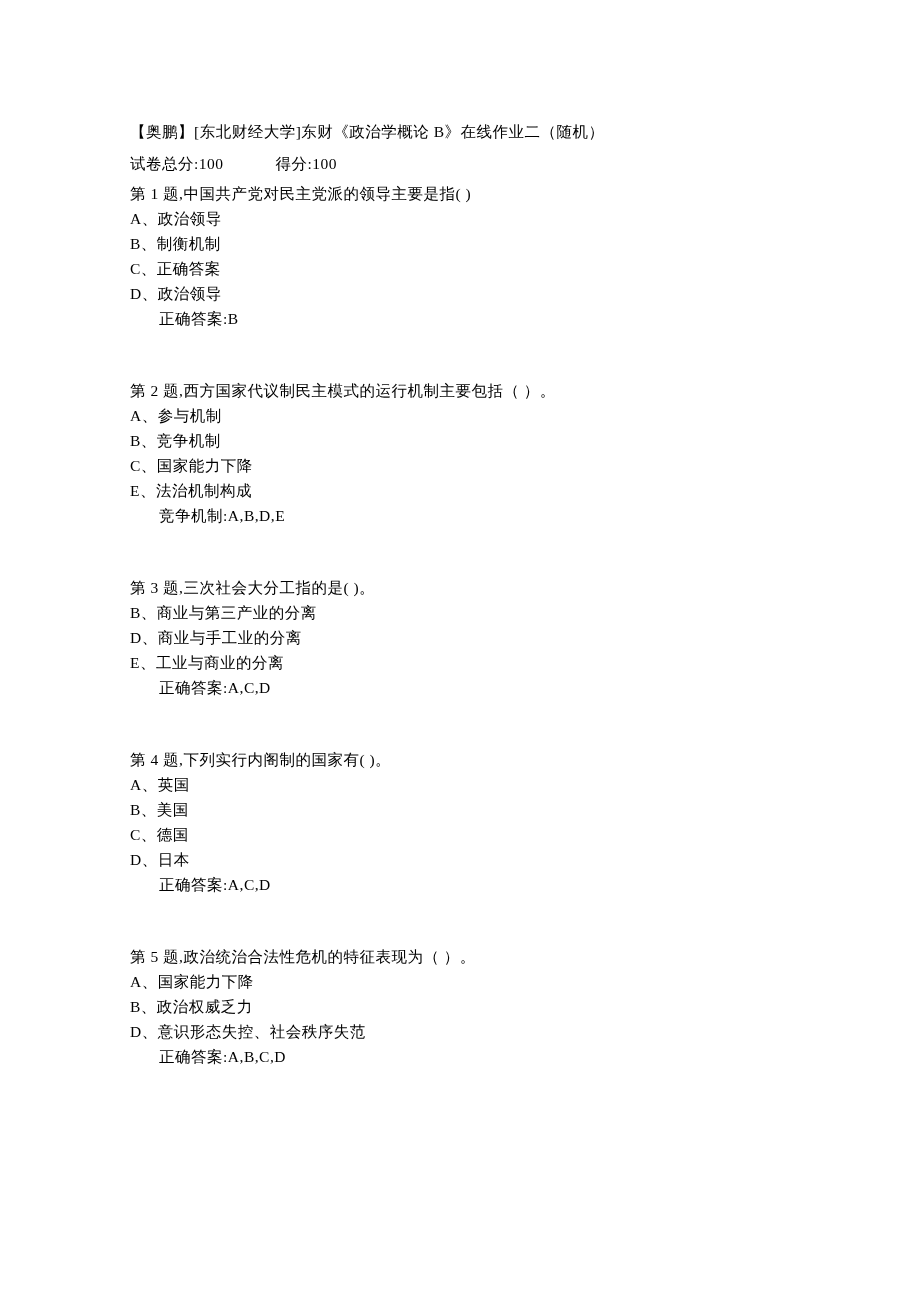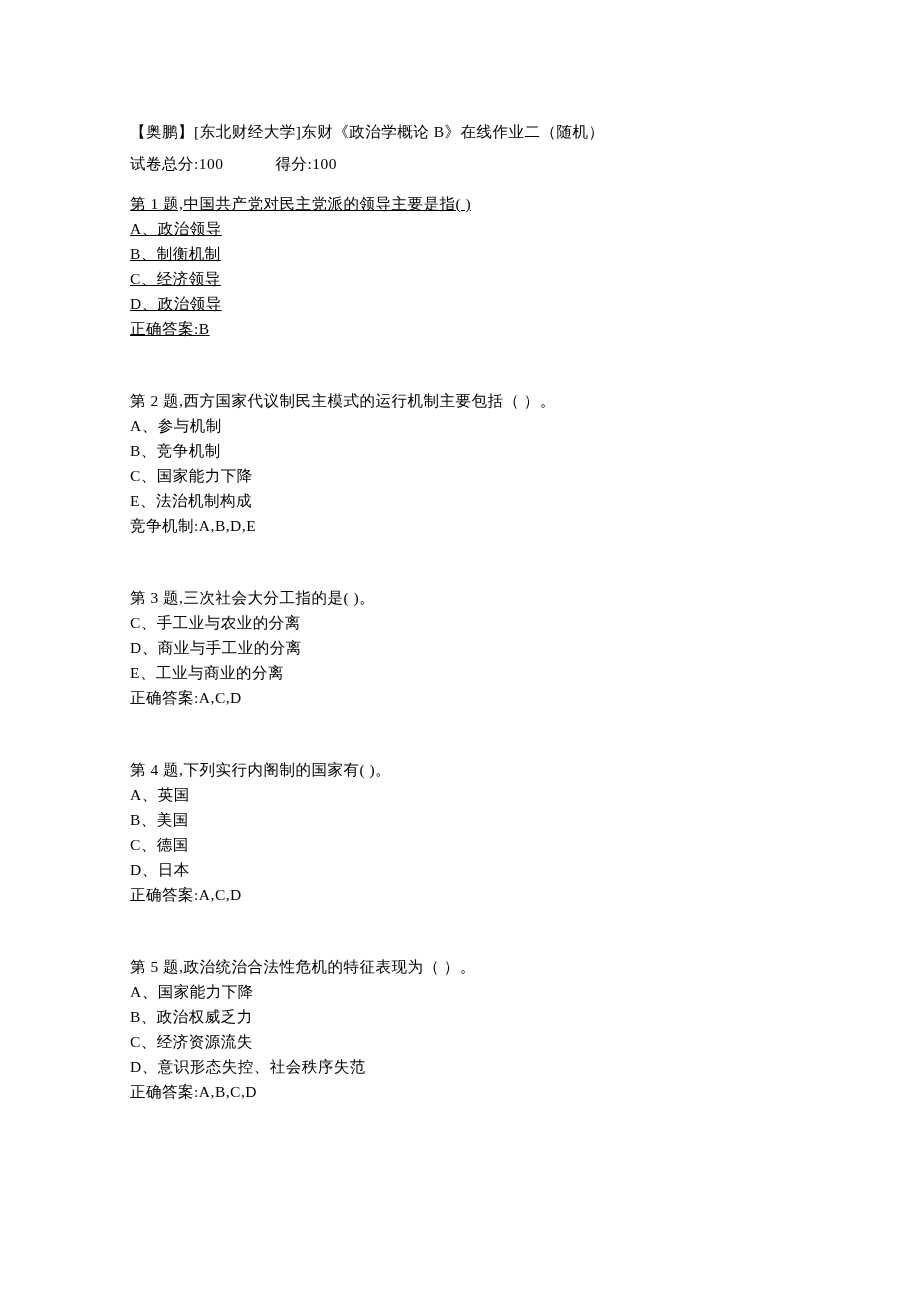--- a/index.html
+++ b/index.html
@@ -15,85 +15,85 @@
       padding: 120px 130px 60px 130px;
       font-size: 15.5px;
       line-height: 1.55;
       color: #000;
       letter-spacing: 0.5px;
     }
     .header-line {
       margin-bottom: 8px;
     }
     .score-line {
-      margin-bottom: 16px;
+      margin-bottom: 6px;
     }
     .score-gap {
       display: inline-block;
       width: 52px;
     }
     .question-block {
       margin-bottom: 48px;
     }
     .question-block:last-child {
       margin-bottom: 0;
     }
     .q-prompt {
       margin-bottom: 1px;
     }
     .q-option {
       margin-bottom: 1px;
     }
     .q-answer {
       margin-bottom: 0;
+      margin-left: 29px;
     }
   </style>
 </head>
 <body>
 
 <div class="header-line">【奥鹏】[东北财经大学]东财《政治学概论 B》在线作业二（随机）</div>
 <div class="score-line">
   <span>试卷总分:100</span><span class="score-gap"></span><span>得分:100</span>
 </div>
 
-<div class="question-block" style="margin-bottom:48px; margin-top:0;text-decoration:underline;">
+<div class="question-block" style="margin-bottom:48px; margin-top:0;">
   <div class="q-prompt">第 1 题,中国共产党对民主党派的领导主要是指(  )</div>
   <div class="q-option">A、政治领导</div>
   <div class="q-option">B、制衡机制</div>
-  <div class="q-option">C、经济领导</div>
+  <div class="q-option">C、正确答案</div>
   <div class="q-option">D、政治领导</div>
   <div class="q-answer">正确答案:B</div>
 </div>
 
 <div class="question-block">
   <div class="q-prompt">第 2 题,西方国家代议制民主模式的运行机制主要包括（  ）。</div>
   <div class="q-option">A、参与机制</div>
   <div class="q-option">B、竞争机制</div>
   <div class="q-option">C、国家能力下降</div>
   <div class="q-option">E、法治机制构成</div>
   <div class="q-answer">竞争机制:A,B,D,E</div>
 </div>
 
 <div class="question-block">
   <div class="q-prompt">第 3 题,三次社会大分工指的是(  )。</div>
-  <div class="q-option">C、手工业与农业的分离</div>
+  <div class="q-option">B、商业与第三产业的分离</div>
   <div class="q-option">D、商业与手工业的分离</div>
   <div class="q-option">E、工业与商业的分离</div>
   <div class="q-answer">正确答案:A,C,D</div>
 </div>
 
 <div class="question-block">
   <div class="q-prompt">第 4 题,下列实行内阁制的国家有(  )。</div>
   <div class="q-option">A、英国</div>
   <div class="q-option">B、美国</div>
   <div class="q-option">C、德国</div>
   <div class="q-option">D、日本</div>
   <div class="q-answer">正确答案:A,C,D</div>
 </div>
 
 <div class="question-block">
   <div class="q-prompt">第 5 题,政治统治合法性危机的特征表现为（   ）。</div>
   <div class="q-option">A、国家能力下降</div>
   <div class="q-option">B、政治权威乏力</div>
-  <div class="q-option">C、经济资源流失</div>
   <div class="q-option">D、意识形态失控、社会秩序失范</div>
   <div class="q-answer">正确答案:A,B,C,D</div>
 </div>
 
 </body></html>

